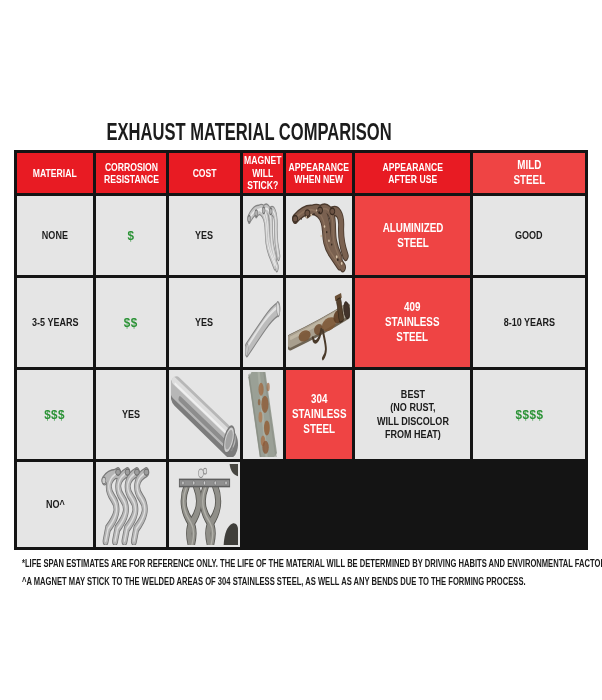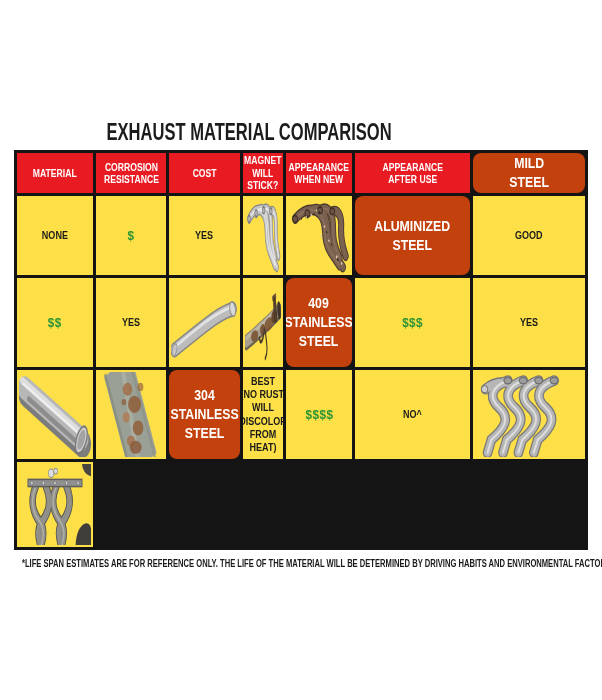--- a/index.html
+++ b/index.html
@@ -9,25 +9,25 @@
   .title{position:absolute;top:119px;left:0;width:498px;text-align:center;
          font-size:23px;font-weight:bold;color:#1c1c1c;}
   .title .cond{display:inline-block;transform:scaleX(0.72);white-space:nowrap;letter-spacing:0;}
 
   .tbl{position:absolute;left:14px;top:150px;width:574px;height:400px;
        background:#141414;display:grid;
        grid-template-columns:76px 70px 71px 40px 66px 115px 112px;
        grid-template-rows:40px 79px 89px 89px 85px;
        gap:3px;padding:3px;box-sizing:border-box;}
 
-  .cell{background:#fde047;display:flex;align-items:center;justify-content:center;
+  .cell{background:#e5e5e5;display:flex;align-items:center;justify-content:center;
         text-align:center;overflow:hidden;}
   .cond{display:inline-block;transform:scaleX(0.82);white-space:pre-line;}
   .hcell{background:#e81b23;color:#ffffff;font-weight:bold;font-size:10.5px;line-height:1.18;}
-  .mcell{background:#c2410c;color:#ffffff;font-weight:bold;font-size:15px;line-height:1.25;border-radius:8px;}
+  .mcell{background:#ef4444;color:#ffffff;font-weight:bold;font-size:12px;line-height:1.25;}
   .dcell{color:#1b1b1b;font-weight:bold;font-size:11px;line-height:1.2;}
   .ccell{color:#2a9235;font-weight:bold;font-size:13px;}
   .ccell .cond{transform:scaleX(0.9);letter-spacing:0.5px;}
   .photo{padding:2px;}
   .photo svg{display:block;width:100%;height:100%;}
 
   .notes{position:absolute;left:22px;top:555px;width:566px;color:#1a1a1a;font-weight:bold;
          font-size:10px;}
   .note{height:18px;line-height:18px;white-space:nowrap;}
   .note .cond{transform:scaleX(0.76);transform-origin:left center;white-space:nowrap;}
@@ -156,20 +156,23 @@
       </svg>
     </div>
 
     <div class="cell mcell">
         <span class="cond">ALUMINIZED
 STEEL</span>
       </div>
     <div class="cell dcell">
         <span class="cond">GOOD</span>
       </div>
+    <div class="cell dcell">
+        <span class="cond">3-5 YEARS</span>
+      </div>
     <div class="cell ccell">
         <span class="cond">$$</span>
       </div>
     <div class="cell dcell">
         <span class="cond">YES</span>
       </div>
     <div class="cell photo">
       <svg viewBox="0 0 112 79" preserveAspectRatio="none" aria-label="New aluminized steel mandrel-bent pipe">
         <g fill="none" stroke-linecap="round">
           <path d="M6 65 C28 55 46 47 60 41 C78 33 92 29 103 27" stroke="#838383" stroke-width="14"></path>
@@ -200,20 +203,23 @@
           <path d="M60 46 C57 57 47 61 45 54"></path>
             <path d="M63 47 C67 59 73 66 63 73"></path>
         </g>
       </svg>
     </div>
 
     <div class="cell mcell">
         <span class="cond">409
 STAINLESS
 STEEL</span>
+      </div>
+    <div class="cell dcell">
+        <span class="cond">8-10 YEARS</span>
       </div>
     <div class="cell ccell">
         <span class="cond">$$$</span>
       </div>
     <div class="cell dcell">
         <span class="cond">YES</span>
       </div>
     <div class="cell photo">
       <svg viewBox="0 0 112 79" preserveAspectRatio="none" aria-label="New polished 409 stainless steel tube">
         <g fill="none" stroke-linecap="round">
@@ -328,15 +334,16 @@
             <circle cx="92" cy="18.5" r="2"></circle>
         </g>
         <path d="M88 79 C89 68 94 60 103 58 C108 57 112 60 112 64 L112 79 Z" fill="#3f3e3a"></path>
       </svg>
     </div>
 
   </div>
 
   <div class="notes">
     <div class="note"><span class="cond">*LIFE SPAN ESTIMATES ARE FOR REFERENCE ONLY. THE LIFE OF THE MATERIAL WILL BE DETERMINED BY DRIVING HABITS AND ENVIRONMENTAL FACTORS.</span></div>
+    <div class="note"><span class="cond">^A MAGNET MAY STICK TO THE WELDED AREAS OF 304 STAINLESS STEEL, AS WELL AS ANY BENDS DUE TO THE FORMING PROCESS.</span></div>
   </div>
 
 </div>
 
 </body></html>

